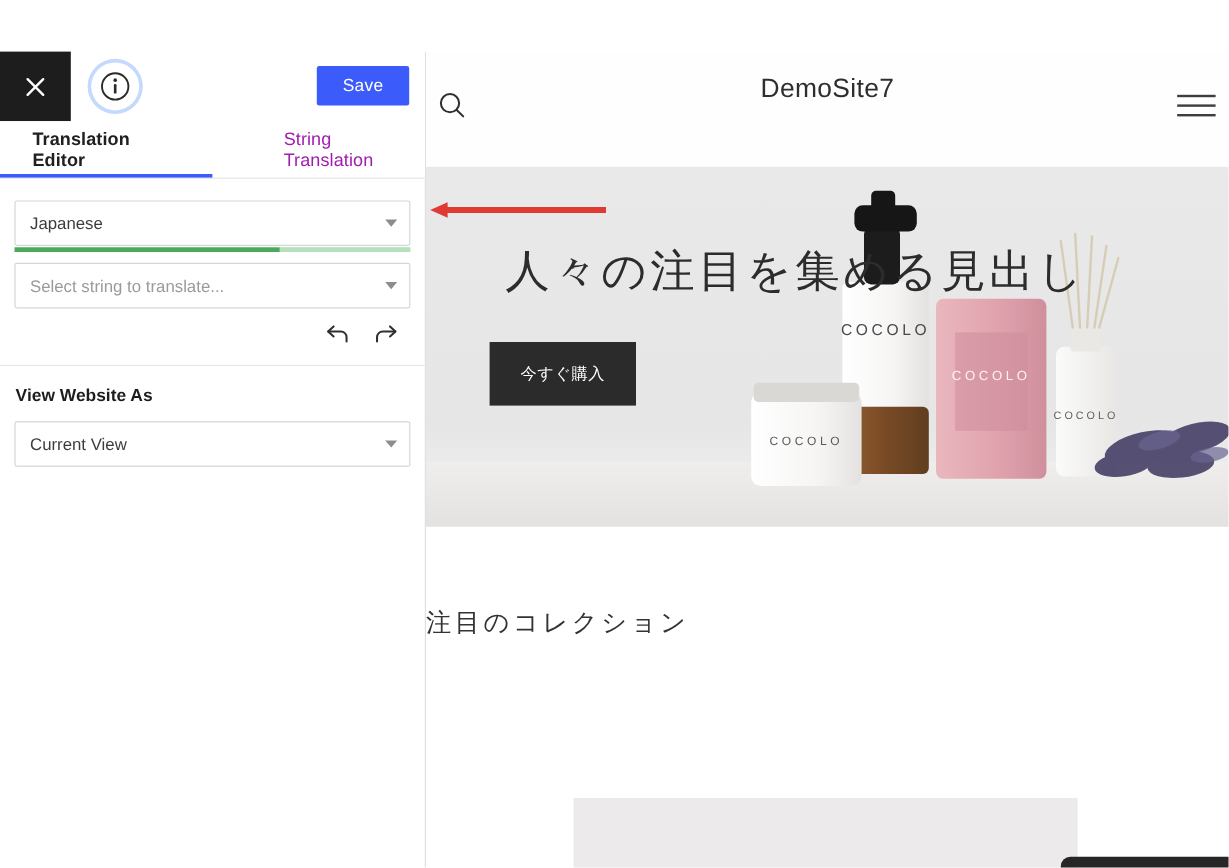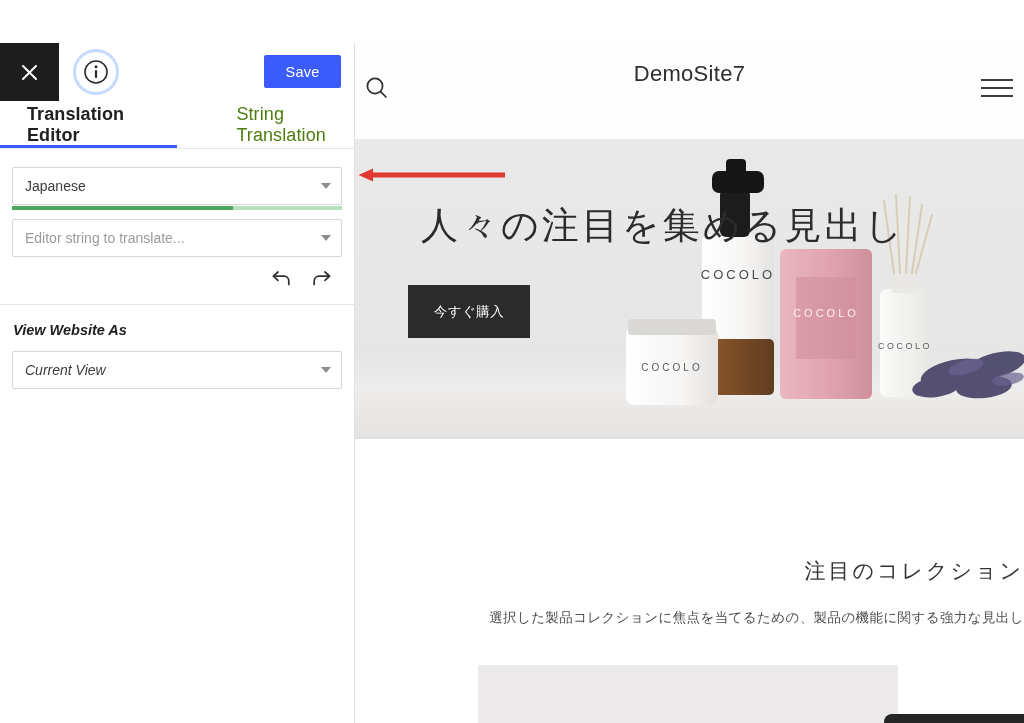--- a/index.html
+++ b/index.html
@@ -58,30 +58,30 @@
 
   .sb-tabs {
     position: relative;
     height: 48px;
     display: flex;
     align-items: center;
     border-bottom: 1px solid #e6e6e6;
     background: #fff;
   }
   .sb-tab {
-    font-size: 18px;
+    font-size: 15px;
     color: #3c3c3c;
     cursor: pointer;
     position: relative;
     height: 48px;
     display: flex; align-items: center;
     letter-spacing: .1px;
   }
   .sb-tab.t1 { margin-left: 27px; font-weight: bold; color: #202020; }
-  .sb-tab.t2 { margin-left: 81px; color: #4d7c0f; }
+  .sb-tab.t2 { margin-left: 81px; color: #a21caf; }
   .tab-underline {
     position: absolute;
     left: 0; bottom: 0;
     width: 177px; height: 3px;
     background: #3b5bfa;
   }
 
   .sb-body { padding: 0; }
   .field-wrap { padding: 0 12px; }
   .sel {
@@ -121,21 +121,21 @@
 
   .history-row {
     display: flex; justify-content: flex-end;
     gap: 18px;
     padding: 10px 22px 0 0;
   }
   .hist-btn { cursor: pointer; width: 22px; height: 22px; display: flex; align-items: center; justify-content: center; }
 
   .sb-divider { border-top: 1px solid #e6e6e6; margin-top: 15px; }
 
-  .view-as { padding: 17px 12px 0 12px; font-style: italic; }
+  .view-as { padding: 17px 12px 0 12px; }
   .view-as-label {
     font-size: 14.5px;
     font-weight: bold;
     color: #1d1d1d;
     margin-left: 1px;
     margin-bottom: 13px;
   }
 
   
   .preview {
@@ -208,21 +208,21 @@
     width: 440px; height: 290px;
     z-index: 2;
   }
   .shelf {
     position: absolute; left: 0; right: 0; bottom: 0;
     height: 54px;
     background: linear-gradient(180deg, #efeeed 0%, #e3e2e1 100%);
   }
 
   
-  .featured { padding-top: 118px; text-align: right; }
+  .featured { padding-top: 66px; text-align: left; }
   .featured-title {
     font-size: 21px; color: #333; letter-spacing: 3px;
   }
   .featured-sub {
     margin-top: 24px;
     font-size: 13.5px;
     color: #4d4d4d;
     letter-spacing: .4px;
   }
   .product-card {
@@ -310,21 +310,21 @@
           <span>Japanese</span>
           <span class="caret"></span>
         </div>
         <div class="progress" style="background: rgb(181, 224, 188);">
           <span id="progress-fill" style="width: 67%; background: rgb(76, 168, 92);"></span>
         </div>
       </div>
 
       <div class="field-wrap string-field">
         <div class="sel placeholder">
-          <span>Editor string to translate...</span>
+          <span>Select string to translate...</span>
           <span class="caret"></span>
         </div>
       </div>
 
       <div class="history-row">
         <div class="hist-btn">
           <svg width="21" height="18" viewBox="0 0 21 18">
             <path d="M7 3 L2.4 7.2 L7 11.4" fill="none" stroke="#2f2f2f" stroke-width="1.7" stroke-linecap="round" stroke-linejoin="round"></path>
             <path d="M2.8 7.2 H13 a4.8 4.8 0 0 1 4.8 4.8 V15.5" fill="none" stroke="#2f2f2f" stroke-width="1.7" stroke-linecap="round"></path>
           </svg>
@@ -431,21 +431,20 @@
           <ellipse cx="424" cy="230" rx="16" ry="6" transform="rotate(-10 424 230)"></ellipse>
         </g>
       </svg>
       <div class="shelf"></div>
       <div class="hero-headline">人々の注目を集める見出し</div>
       <button class="hero-cta">今すぐ購入</button>
     </div>
 
     <div class="featured">
       <div class="featured-title">注目のコレクション</div>
-      <div class="featured-sub">選択した製品コレクションに焦点を当てるための、製品の機能に関する強力な見出し</div>
     </div>
 
     <div class="product-card">
       <div class="prod-pink"></div>
     </div>
 
     <div class="lang-badge">
       <span class="flag-jp">
           <i></i>
         </span>

